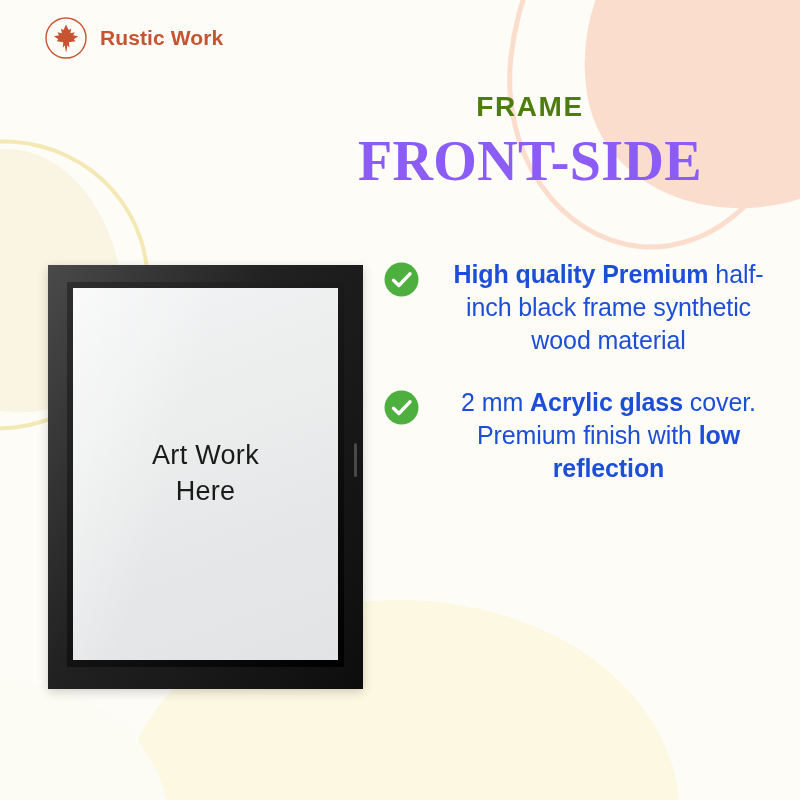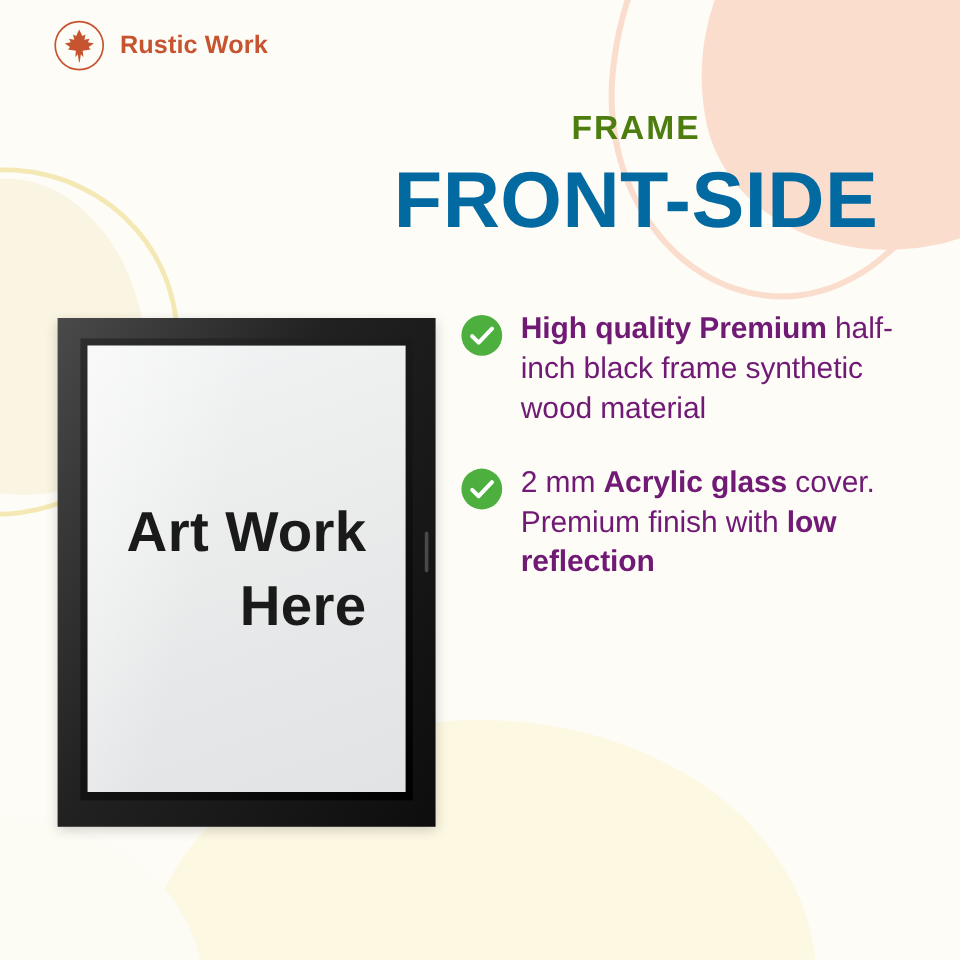--- a/index.html
+++ b/index.html
@@ -65,22 +65,22 @@
     letter-spacing:0.1px; white-space:nowrap;
   }
 
   
   .heading-block { position:absolute; top:92px; left:300px; width:460px; text-align:center; }
   .heading-kicker {
     font-size:28px; font-weight:700; color:#4d7c0f;
     letter-spacing:1.6px; line-height:1.1;
   }
   .heading-main {
-    font-size:66px; font-weight:700; color:#0369a1;
-    letter-spacing:0.4px; line-height:1.15; margin-top:6px;
+    font-size:56px; font-weight:700; color:#8b5cf6;
+    letter-spacing:0.4px; line-height:1.15; margin-top:6px;font-family:Liberation Serif, serif;
   }
 
   
   .frame-wrap {
     position:absolute; left:48px; top:265px;
     width:315px; height:424px;
   }
   .frame-outer {
     position:absolute; inset:0;
     background:linear-gradient(118deg,#4a4a4a 0%,#3a3a3a 16%,#212121 42%,#181818 70%,#0d0d0d 100%);
@@ -95,36 +95,36 @@
     background:linear-gradient(160deg,#f2f3f4 0%,#eceded 35%,#e6e7e8 68%,#e2e3e4 100%);
     display:flex; align-items:center; justify-content:center;
   }
   .frame-mat::after {
     content:""; position:absolute; left:0; top:0; right:0; bottom:0;
     background:linear-gradient(105deg,rgba(255,255,255,0.55) 0%,rgba(255,255,255,0) 40%);
     pointer-events:none;
   }
   .artwork-text {
     position:relative; z-index:2;
-    font-size:47px; font-weight:700; color:#1a1a1a;
-    line-height:1.32; text-align:right; letter-spacing:0.3px;
+    font-size:27px; font-weight:400; color:#1a1a1a;
+    line-height:1.32; text-align:center; letter-spacing:0.3px;
   }
   .frame-highlight {
     position:absolute; right:6px; top:42%; width:3px; height:34px;
     background:rgba(255,255,255,0.22); border-radius:2px;
   }
 
   
   .features { position:absolute; left:383px; top:258px; width:400px; }
   .feature { display:flex; align-items:flex-start; gap:14px; margin-bottom:30px; }
   .feature:last-child { margin-bottom:0; }
   .check-icon { flex:0 0 37px; width:37px; height:37px; margin-top:3px; }
   .feature-text {
-    font-size:25px; line-height:1.31; color:#701a75;
-    font-weight:400; letter-spacing:-0.1px;
+    font-size:25px; line-height:1.31; color:#1d4ed8;
+    font-weight:400; letter-spacing:-0.1px;text-align:center;
   }
   .feature-text b { font-weight:700; }
 </style>
 </head>
 <body>
 
 <div class="bg-layer">
   <div class="blob-pink"></div>
   <div class="arc-pink"></div>
   <div class="blob-cream-left"></div>

